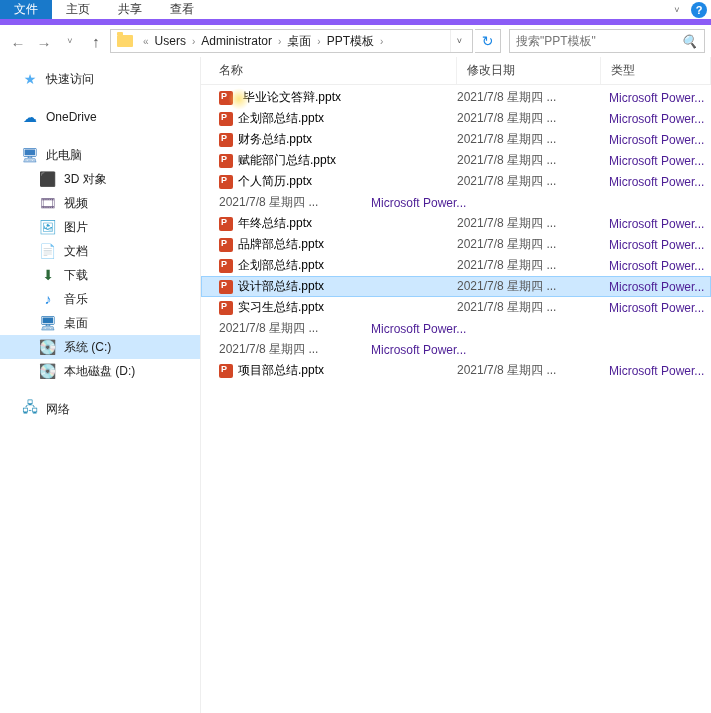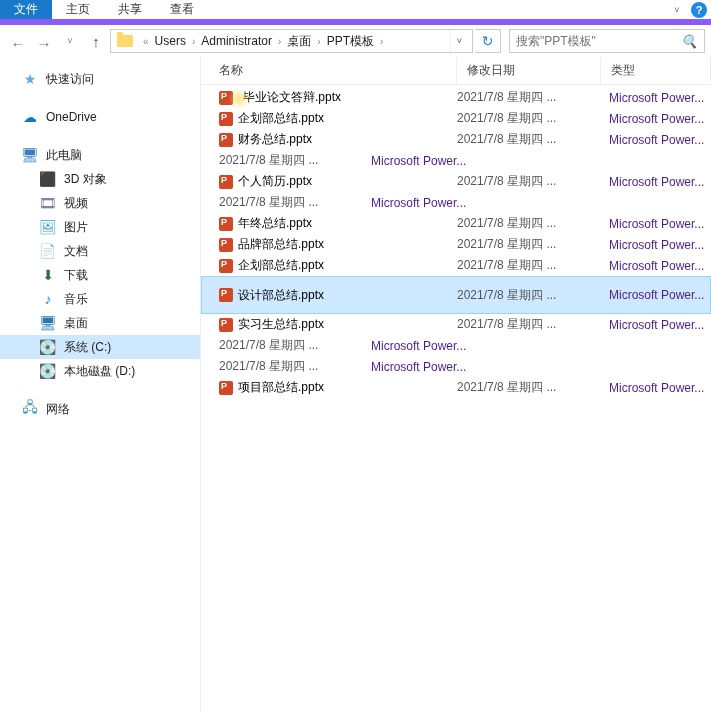--- a/index.html
+++ b/index.html
@@ -52,21 +52,21 @@
 .ico-net { color: #2a8eb8; }
 
 .content { flex: 1; border-left: 1px solid #eee; display: flex; flex-direction: column; }
 .cols { height: 28px; display: flex; align-items: flex-end; border-bottom: 1px solid #eee; color: #444; font-size: 12px; }
 .col-name { width: 256px; padding-left: 18px; border-right: 1px solid #f0f0f0; display: flex; align-items: center; justify-content: space-between; padding-right: 10px; height: 100%; }
 .col-mod { width: 144px; padding-left: 10px; border-right: 1px solid #f0f0f0; height: 100%; display: flex; align-items: center;}
 .col-type { flex: 1; padding-left: 10px; border-right: 1px solid #f0f0f0; height: 100%; display: flex; align-items: center;}
 
 .files { flex: 1; overflow: auto; padding-top: 2px; }
 .row { height: 21px; display: flex; align-items: center; font-size: 12px; padding-left: 18px; }
-.row.sel { background: #cde8ff; border: 1px solid #99d1ff; height: 38px; padding-left: 17px; }
+.row.sel { background: #cde8ff; border: 1px solid #99d1ff; height: 21px; padding-left: 17px; }
 .cell-name { width: 238px; display: flex; align-items: center; gap: 5px; }
 .cell-mod { width: 144px; color: #555; padding-left: 0px; }
 .cell-type { flex: 1; color: #4c1d95; padding-left: 0px; white-space: nowrap; overflow: hidden; margin-left: 8px; }
 .ppt-ico { width: 14px; height: 14px; background: #d24726; border-radius: 2px; position: relative; flex-shrink: 0; }
 .ppt-ico::after { content: "P"; color: #fff; font-size: 9px; font-weight: bold; position: absolute; left: 2px; top: 0; }
 .cursor-wrap { position: relative; width: 0; height: 0; }
 .glow { position: absolute; width: 22px; height: 22px; border-radius: 50%; background: radial-gradient(circle, rgba(255,220,80,0.7), rgba(255,220,80,0) 70%); left: -10px; top: -10px; pointer-events: none; }
 </style>
 </head>
 <body>
@@ -205,20 +205,24 @@
         </div>
         <div class="row">
           <div class="cell-name">
             <span class="ppt-ico"></span>
             <span>财务总结.pptx</span>
           </div>
           <div class="cell-mod">2021/7/8 星期四 ...</div>
           <div class="cell-type">Microsoft Power...</div>
         </div>
         <div class="row">
+          <div class="cell-name">
+            <span class="ppt-ico"></span>
+            <span>赋能部门总结.pptx</span>
+          </div>
           <div class="cell-mod">2021/7/8 星期四 ...</div>
           <div class="cell-type">Microsoft Power...</div>
         </div>
         <div class="row">
           <div class="cell-name">
             <span class="ppt-ico"></span>
             <span>个人简历.pptx</span>
           </div>
           <div class="cell-mod">2021/7/8 星期四 ...</div>
           <div class="cell-type">Microsoft Power...</div>

